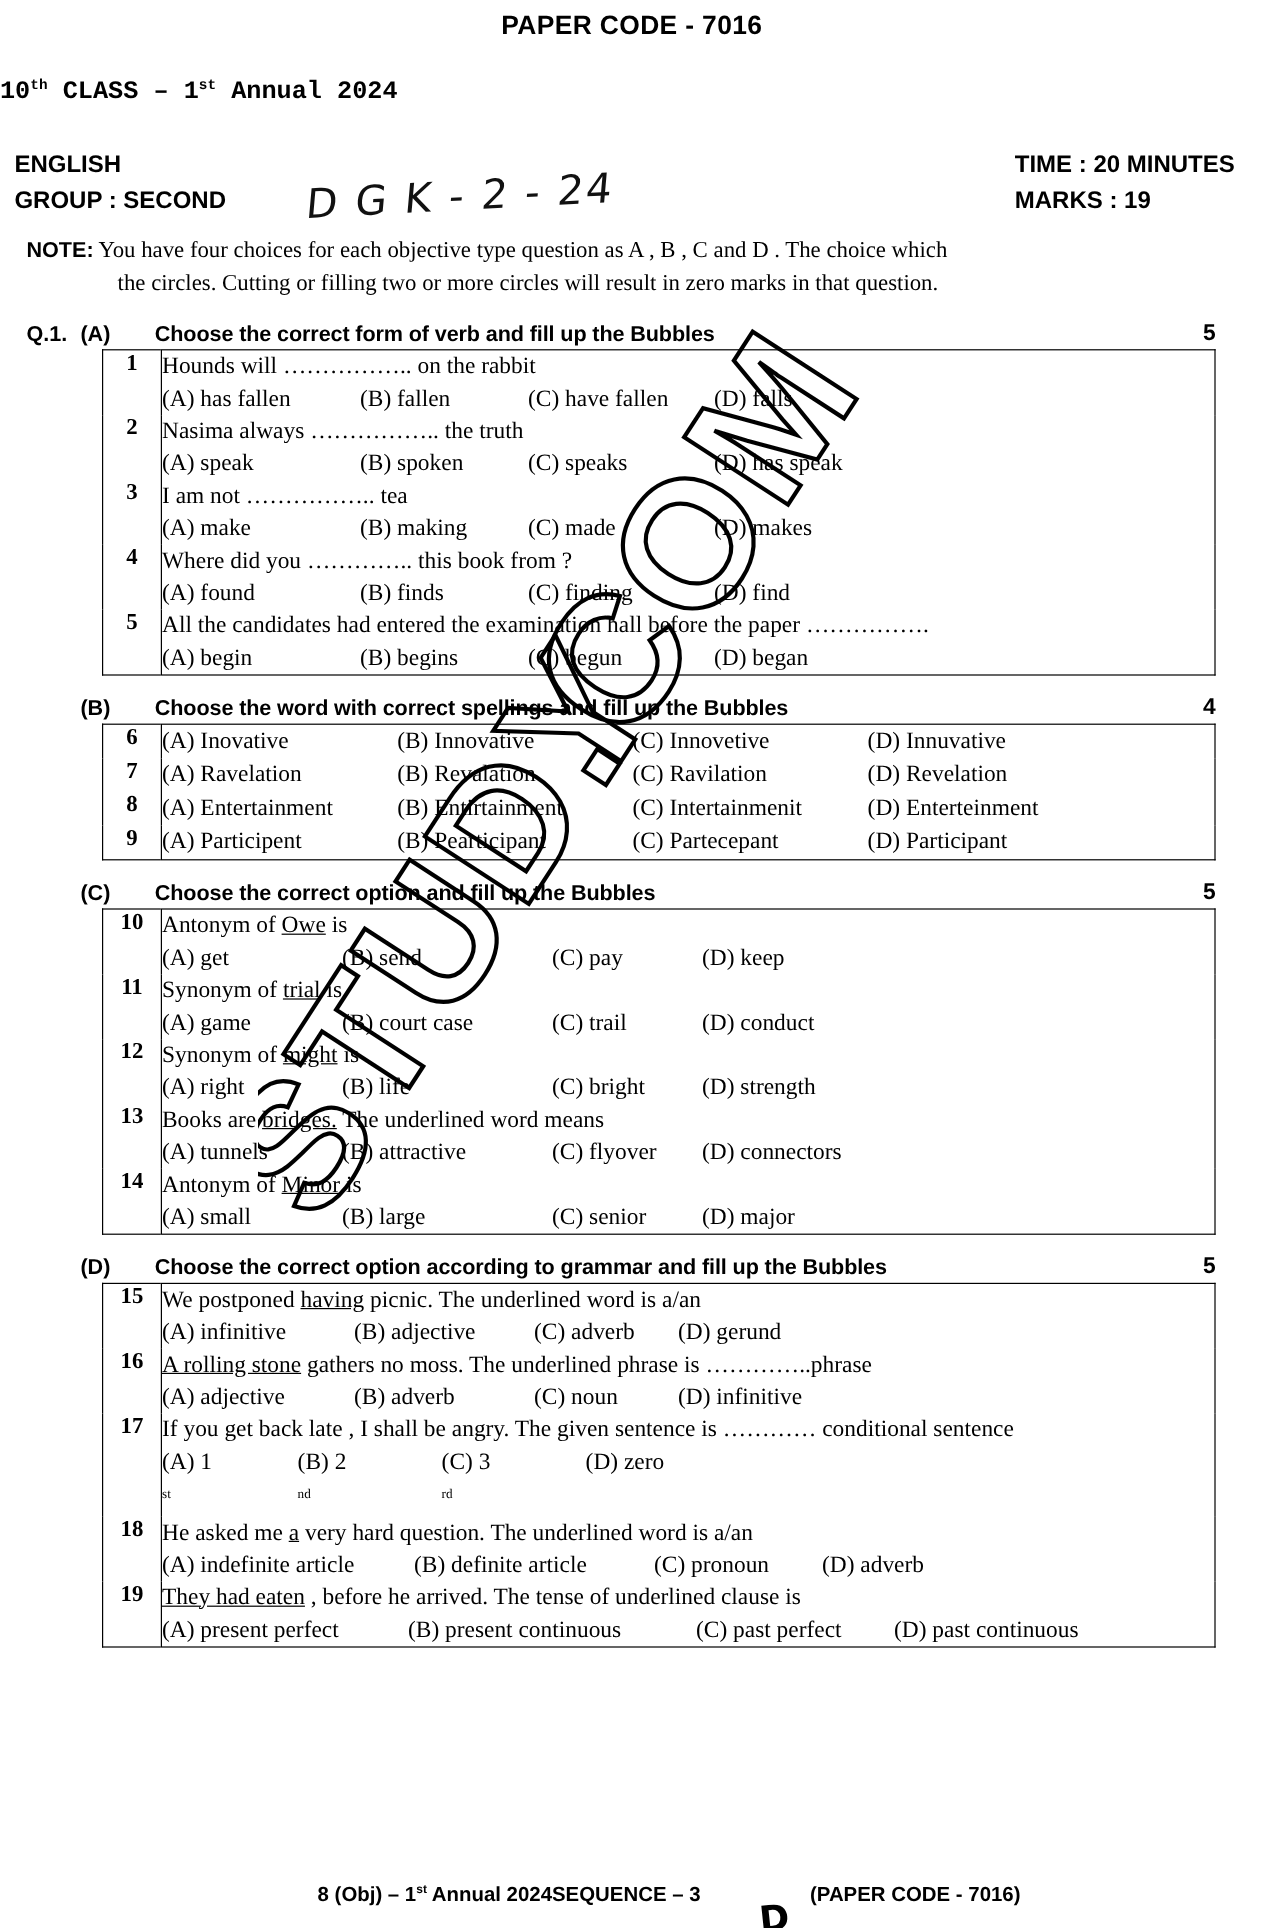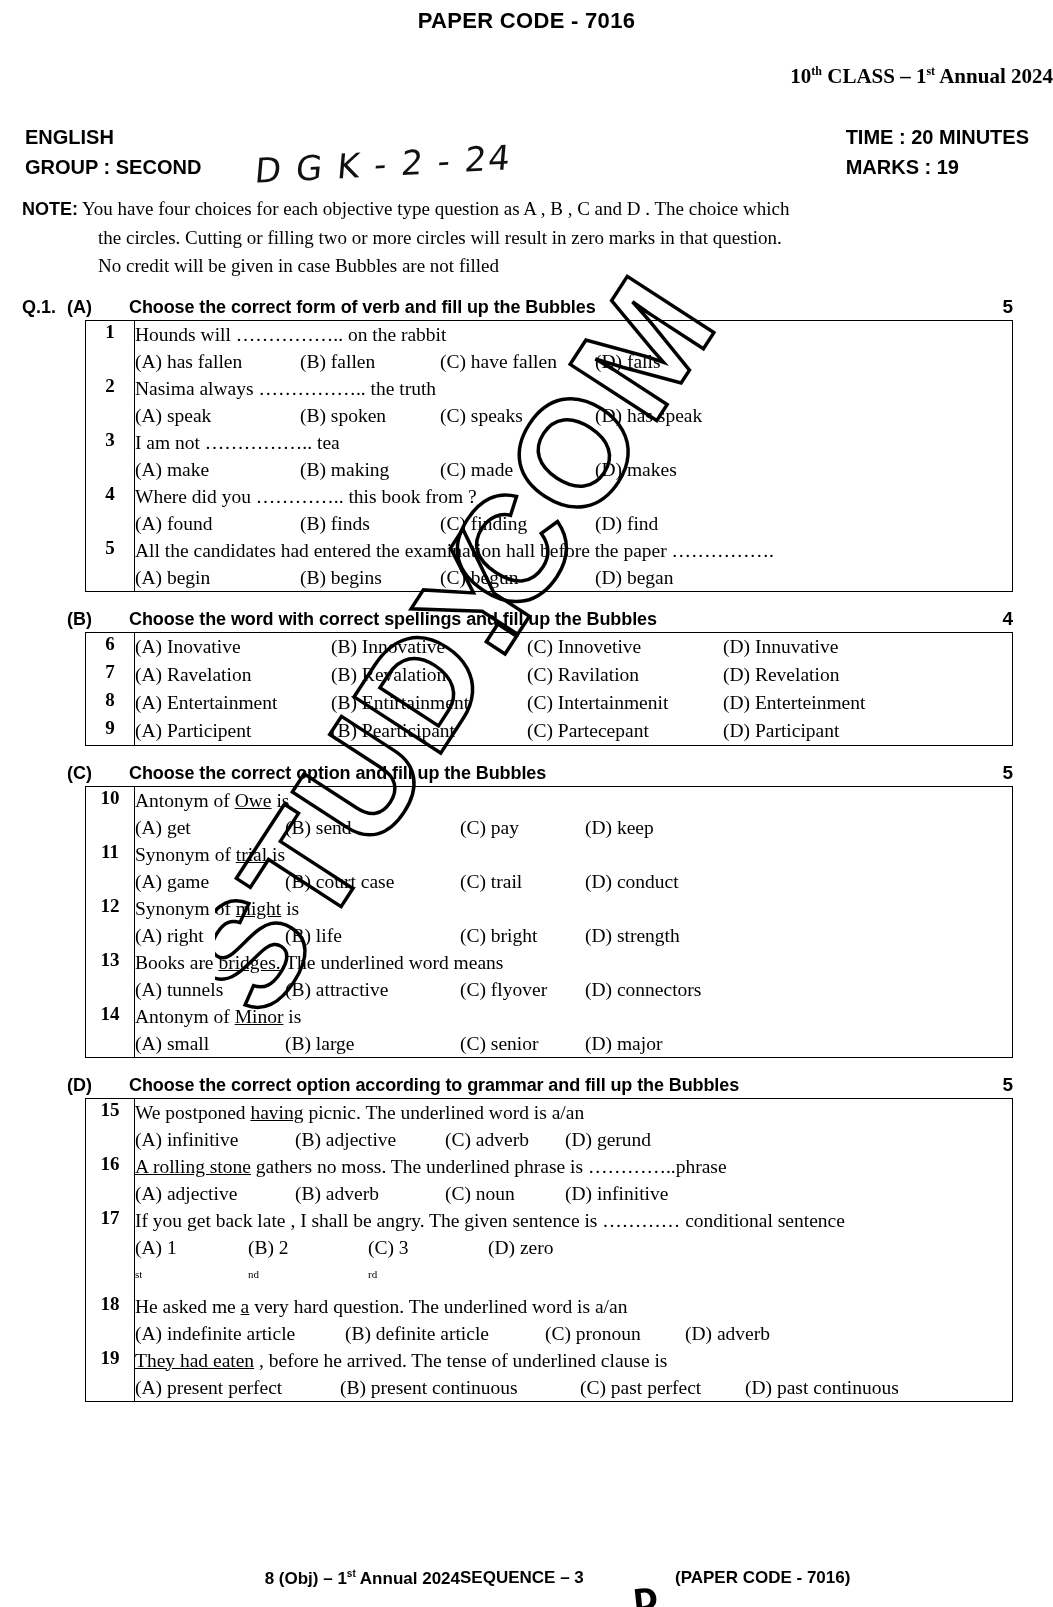--- a/index.html
+++ b/index.html
@@ -26,36 +26,36 @@
   
   .paper-code {
     text-align: center;
     font-family: "Liberation Sans", sans-serif;
     font-weight: bold;
     font-size: 22px;
     letter-spacing: .3px;
     padding-top: 8px;
   }
   .class-line {
-    text-align: right;
-    font-family: Liberation Serif, serif;
+    text-align: left;
+    font-family: Liberation Mono, monospace;
     font-weight: bold;
     font-size: 21px;
     padding-top: 30px;
   }
   .class-line sup { font-size: 12px; }
 
   .meta {
     position: relative;
     margin-top: 33px;
     height: 62px;
   }
   .meta-left {
     position: absolute;
-    left: 25px; top: 0;
+    left: 12px; top: 0;
     font-family: "Liberation Sans", sans-serif;
     font-weight: bold;
     font-size: 20px;
     line-height: 30px;
   }
   .meta-center {
     position: absolute;
     left: 0; right: 0; top: 0;
     text-align: center;
     font-family: "Liberation Sans", sans-serif;
@@ -249,21 +249,20 @@
       <div>TIME : 20 MINUTES</div>
       <div>MARKS : 19</div>
     </div>
     <div class="handwrite">D G K - 2 - 24</div>
   </div>
 
   <div class="note">
     <span class="note-label">NOTE:</span>
     <span class="note-body">You have four choices for each objective type question as A , B , C and D . The choice which</span>
     <span class="note-rest">the circles. Cutting or filling two or more circles will result in zero marks in that question.</span>
-    <span class="note-rest">No credit will be given in case Bubbles are not filled</span>
   </div>
 
   <div class="section">
     <div class="sec-head">
       <div class="sec-q">Q.1.</div>
       <div class="sec-letter">(A)</div>
       <div class="sec-title">Choose the correct form of verb and fill up the Bubbles</div>
       <div class="sec-marks">5</div>
     </div>
     <table class="qtable">

